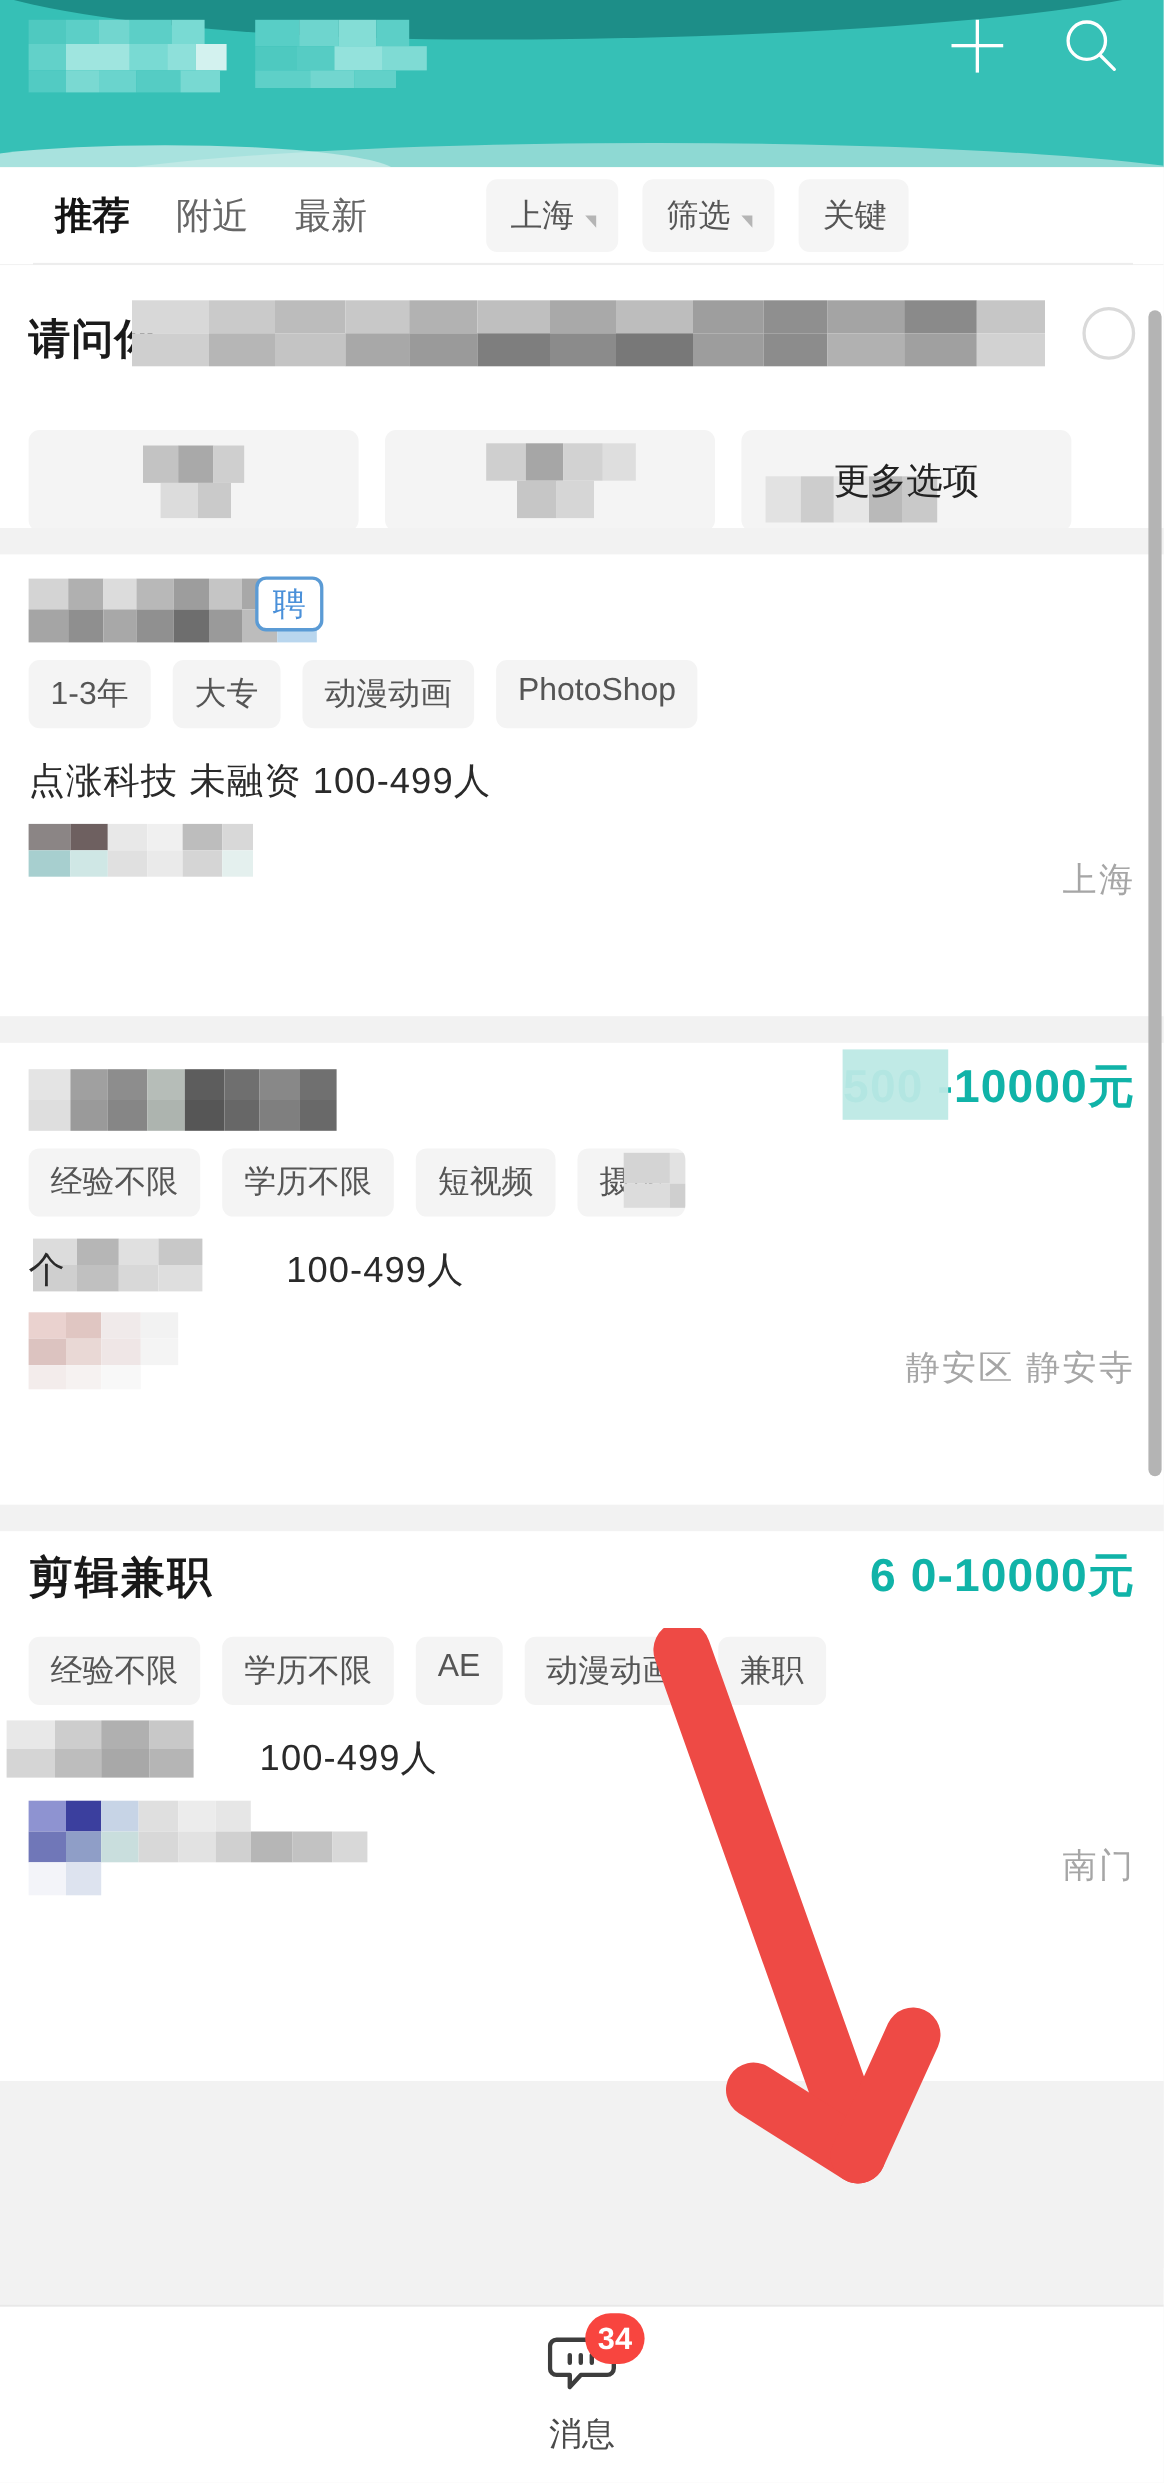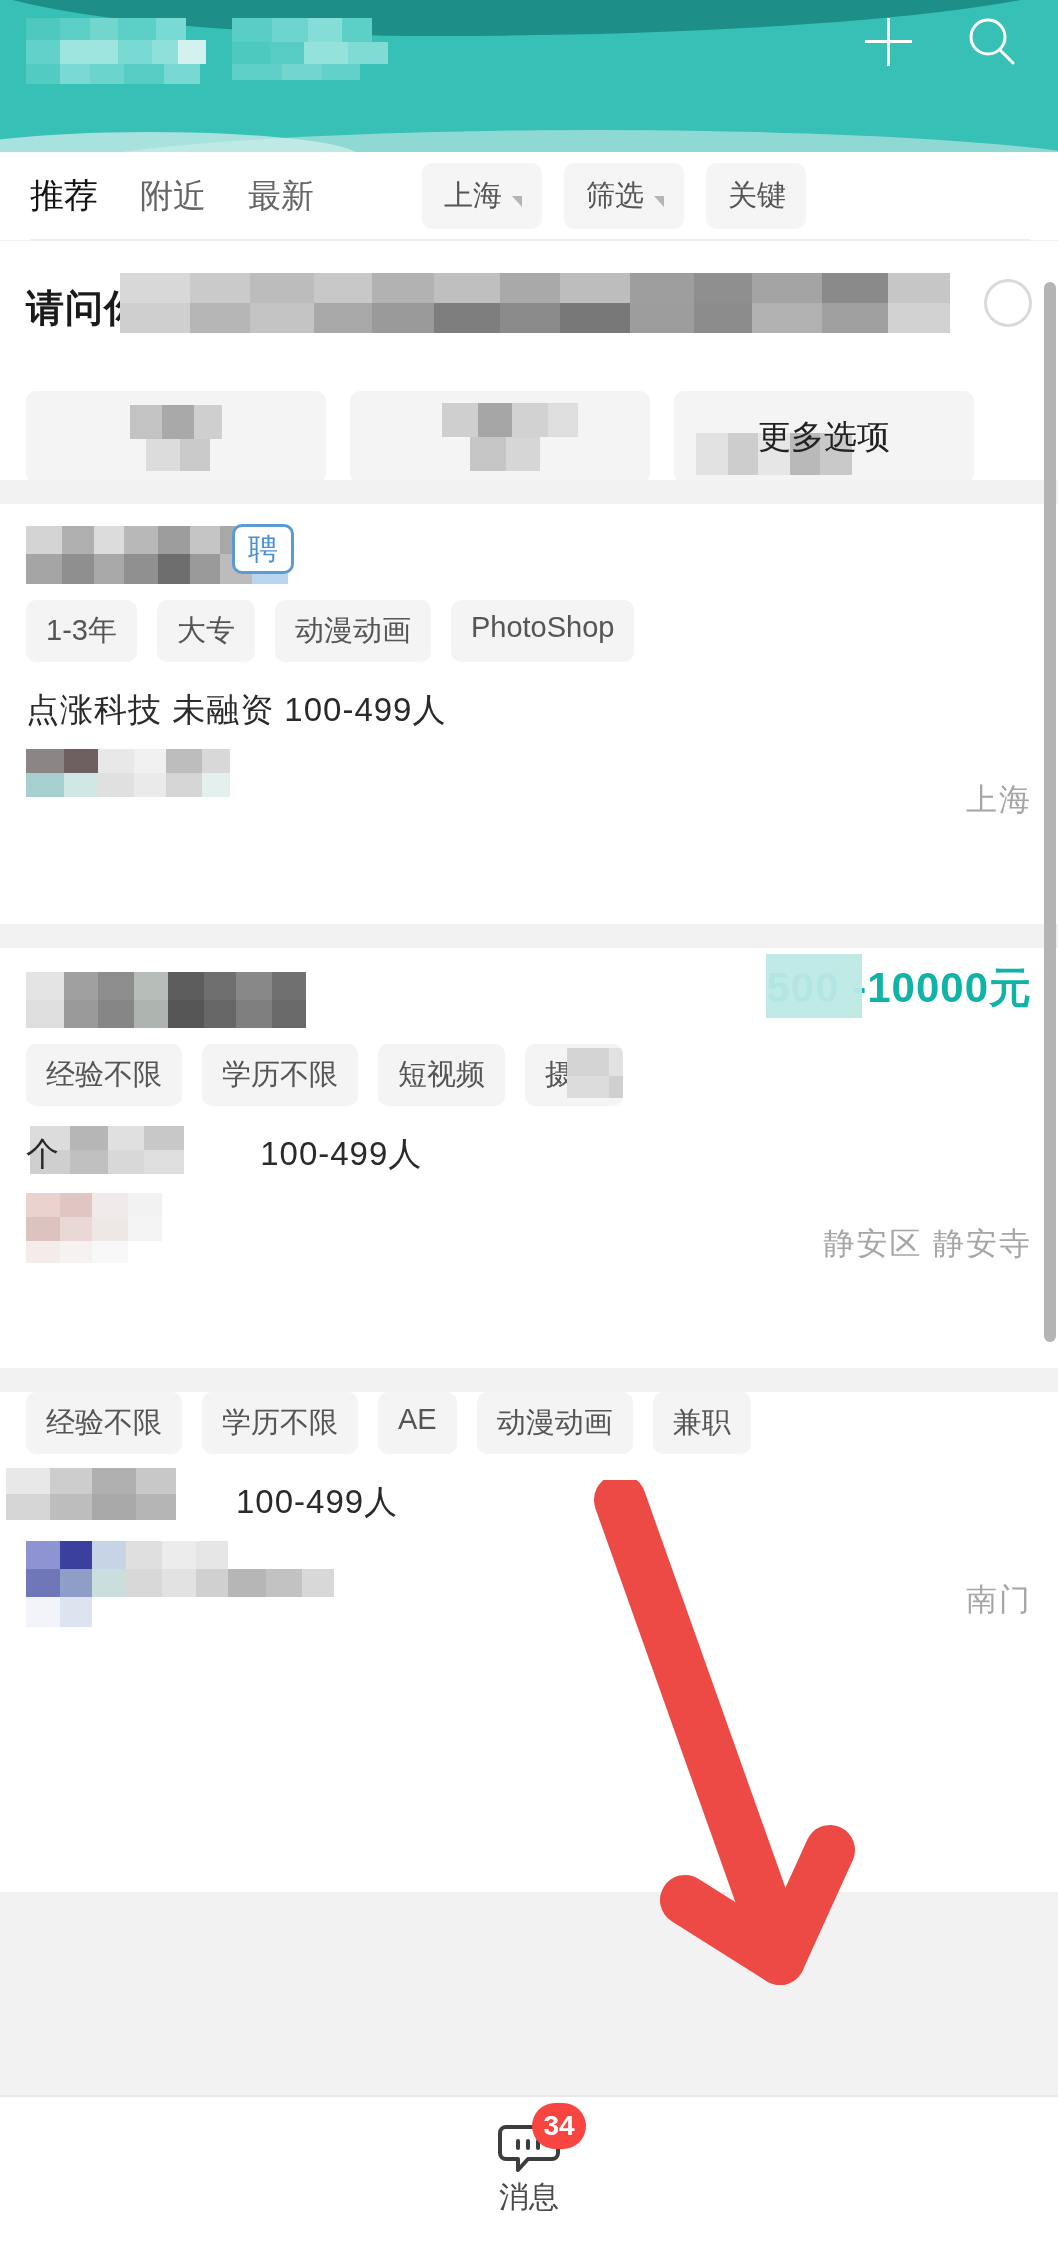--- a/index.html
+++ b/index.html
@@ -48,21 +48,21 @@
   .icon-plus::after  { left:5px; top:26px; width:47px; height:3px; }
   .icon-search svg { display:block; }
 
   
   .tabbar {
     position:absolute; left:0; top:152px; width:1058px; height:88px;
     background:#ffffff; display:flex; align-items:center;
   }
   .tabs { display:flex; align-items:baseline; padding-left:30px; gap:42px; }
   .tab { font-size:33px; color:#666; cursor:pointer; }
-  .tab.active { color:#141414; font-weight:normal; font-size:34px; }
+  .tab.active { color:#141414; font-weight:bold; font-size:34px;margin-left:20px; }
   .chips { display:flex; align-items:center; gap:22px; margin-left:108px; }
   .chip {
     background:#f5f5f5; border-radius:10px; padding:13px 20px 13px 22px;
     font-size:29px; color:#555; display:flex; align-items:center; gap:10px;
     white-space:nowrap; cursor:pointer;
   }
   .caret {
     width:0;height:0;border-left:10px solid transparent;
     border-top:11px solid #b5b5b5;border-right:0; margin-top:10px;
   }
@@ -132,21 +132,21 @@
     background:#b4b4b4; border-radius:6px;
   }
 
   
   .bottomnav {
     position:absolute; left:0; bottom:0; width:1058px; height:162px;
     background:#ffffff; border-top:2px solid #e8e8e8;
     display:flex; align-items:flex-start; padding-top:18px;
   }
   .navitem {
-    flex:1; display:flex; flex-direction:column; align-items:center; 
+    flex:1; display:flex; flex-direction:column; align-items:center; gap:16px;
     cursor:pointer; position:relative;
   }
   .navicon { width:62px; height:62px; position:relative; }
   .navlabel { font-size:30px; color:#4a4a4a; }
   .reddot {
     position:absolute; right:-4px; top:-2px; width:22px; height:22px;
     background:#f8453f; border-radius:50%;
   }
   .numbadge {
     position:absolute; left:34px; top:-12px; min-width:54px; height:46px;
@@ -417,20 +417,24 @@
         <div class="px" style="left:34px;top:48px;width:32px;height:22px;background:#f6f2f1"></div>
         <div class="px" style="left:66px;top:48px;width:36px;height:22px;background:#f8f8f8"></div>
       </div>
       <div class="loc">静安区 静安寺</div>
     </div>
   </div>
 
   <div class="gap" style="top:1368px;"></div>
 
   <div class="card" style="top:1392px;height:500px;">
+    <div class="job-head">
+      <div class="job-title">剪辑兼职</div>
+      <div class="salary">6 0-10000元</div>
+    </div>
     <div class="tagrow">
       <div class="tag">经验不限</div>
       <div class="tag">学历不限</div>
       <div class="tag">AE</div>
       <div class="tag">动漫动画</div>
       <div class="tag">兼职</div>
     </div>
     <div class="company" style="position:relative;">
       <span class="px" style="left:6px;top:-12px;width:44px;height:26px;background:#e8e8e8"></span>
       <span class="px" style="left:50px;top:-12px;width:42px;height:26px;background:#cdcdcd"></span>

